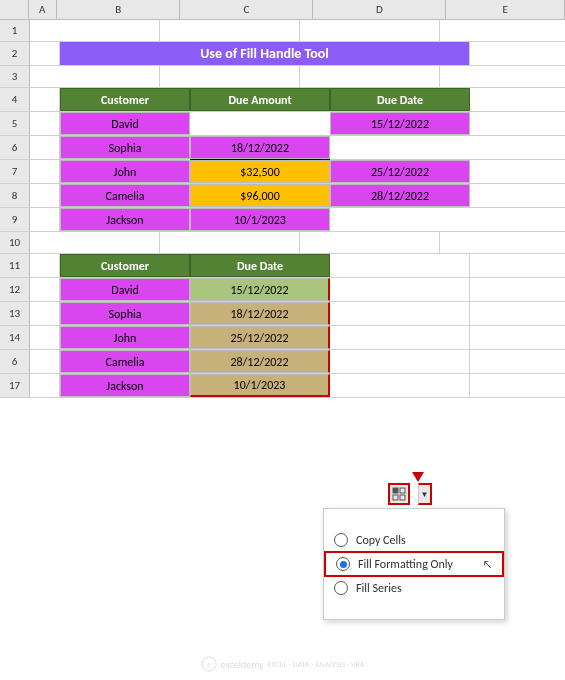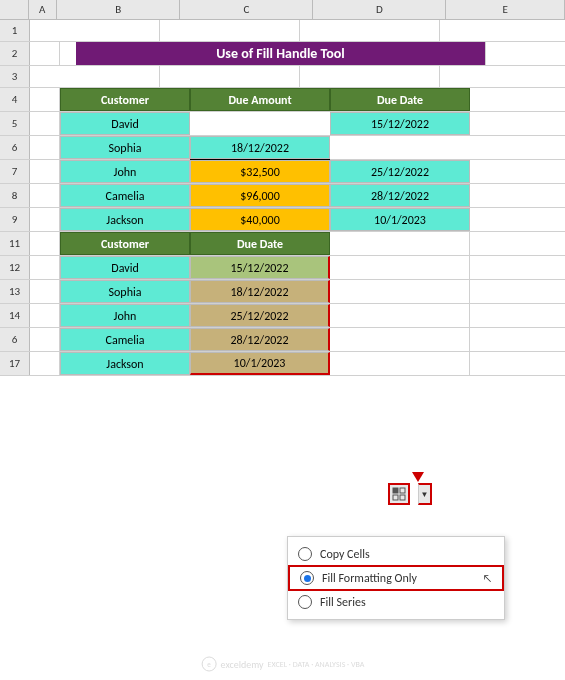--- a/index.html
+++ b/index.html
@@ -80,36 +80,35 @@
       justify-content: center;
       font-size: 12px;
       padding: 0 4px;
     }
     .cell-c { width: 140px; min-width: 140px; }
     .cell-d { width: 140px; min-width: 140px; }
     .cell-e { width: 125px; min-width: 125px; border-right: none; }
 
     
     .title-cell {
-      background: #701a75;
+      background: #8b5cf6;
       color: #fff;
       font-weight: bold;
       font-size: 14px;
       text-align: center;
-      margin-left: 16px;
     }
 
     
     .hdr-green {
       background: #548235;
       color: #fff;
       font-weight: bold;
     }
     
-    .bg-white { background: #5eead4; }
+    .bg-white { background: #d946ef; }
     .bg-yellow { background: #ffc000; }
 
     
     .hdr-green2 {
       background: #548235;
       color: #fff;
       font-weight: bold;
     }
     
     .bg-tan { background: #c6b17a; }
@@ -136,25 +135,25 @@
       font-size: 10px;
       cursor: pointer;
       z-index: 10;
     }
 
     
     .dropdown-menu {
       position: absolute;
       bottom: 60px;
       right: 60px;
-      width: 218px;
+      width: 182px;
       background: #fff;
       border: 1px solid #ccc;
       box-shadow: 2px 2px 6px rgba(0,0,0,0.2);
-      padding: 6px 0;
+      padding: 20px 0;
       z-index: 20;
     }
     .dropdown-item {
       display: flex;
       align-items: center;
       padding: 4px 10px;
       font-size: 12px;
       color: #333;
       cursor: pointer;
     }
@@ -312,25 +311,31 @@
       <div class="cell bg-white" style="border:1px solid #bbb;">Camelia</div>
       <div class="cell cell-c bg-yellow" style="border:1px solid #bbb;">$96,000</div>
       <div class="cell cell-d bg-white" style="border:1px solid #bbb;">28/12/2022</div>
       <div class="cell cell-e"></div>
     </div>
 
     <div class="row row-tall">
       <div class="row-num">9</div>
       <div class="cell" style="width:30px;min-width:30px;"></div>
       <div class="cell bg-white" style="border:1px solid #bbb;">Jackson</div>
-      <div class="cell cell-c bg-yellow" style="border:1px solid #bbb;">$40,000</div>
       <div class="cell cell-d bg-white" style="border:1px solid #bbb;">10/1/2023</div>
       <div class="cell cell-e"></div>
     </div>
 
+    <div class="row">
+      <div class="row-num">10</div>
+      <div class="cell"></div>
+      <div class="cell cell-c"></div>
+      <div class="cell cell-d"></div>
+      <div class="cell cell-e"></div>
+    </div>
 
     <div class="row row-tall">
       <div class="row-num">11</div>
       <div class="cell" style="width:30px;min-width:30px;"></div>
       <div class="cell hdr-green2" style="border:1px solid #3a6522;">Customer</div>
       <div class="cell cell-c hdr-green2" style="border:1px solid #3a6522;">Due Date</div>
       <div class="cell cell-d"></div>
       <div class="cell cell-e"></div>
     </div>
 

